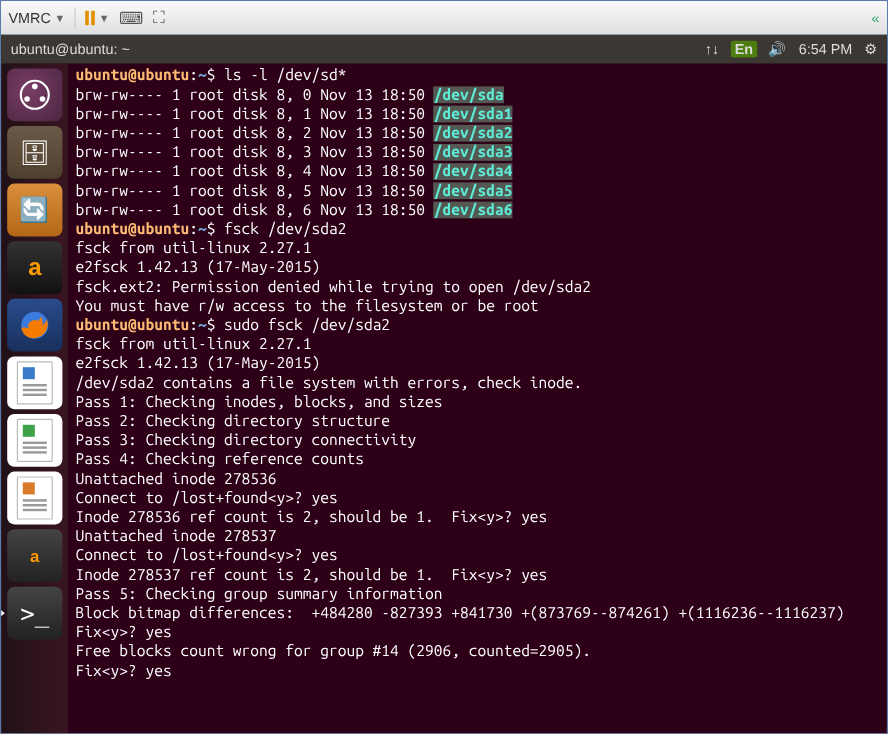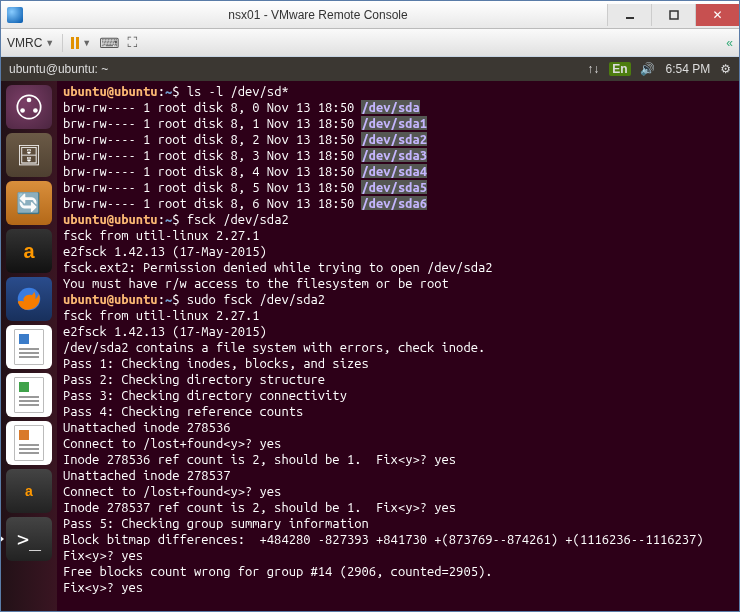--- a/index.html
+++ b/index.html
@@ -142,45 +142,28 @@
     color:#fff;
     font-family: "Ubuntu Mono","DejaVu Sans Mono",Consolas,monospace;
     font-size: 13px;
     line-height: 16px;
     padding: 2px 4px 4px 6px;
     white-space: pre;
     overflow:hidden;
   }
   .g { color:#fdba74; font-weight:bold;}
   .b { color:#729fcf; font-weight:bold;}
-  .y { color:#c4b5fd; background:#555753; font-weight:bold;}
+  .y { color:#5eead4; background:#555753; font-weight:bold;}
   .w { color:#fff;}
 </style>
 </head>
 <body>
 
 <div class="window">
 
-  <div class="titlebar">
-    <div class="title-icon"></div>
-    <div class="title-text">nsx01 - VMware Remote Console</div>
-    <div class="title-btns">
-      <div class="title-btn mini">
-        <svg width="10" height="10">
-            <line x1="1" y1="8" x2="9" y2="8" stroke-width="2"></line>
-          </svg>
-      </div>
-      <div class="title-btn maxi">
-        <svg width="10" height="10">
-            <rect x="1" y="1" width="8" height="8" fill="none" stroke-width="1.5"></rect>
-          </svg>
-      </div>
-      <div class="title-btn close">✕</div>
-    </div>
-  </div>
 
   <div class="toolbar">
     <div class="tb-btn">
       <span>VMRC</span>
       <span class="chev">▼</span>
     </div>
     <div class="sep"></div>
     <div class="tb-btn">
       <span class="pause">
           <span></span>

